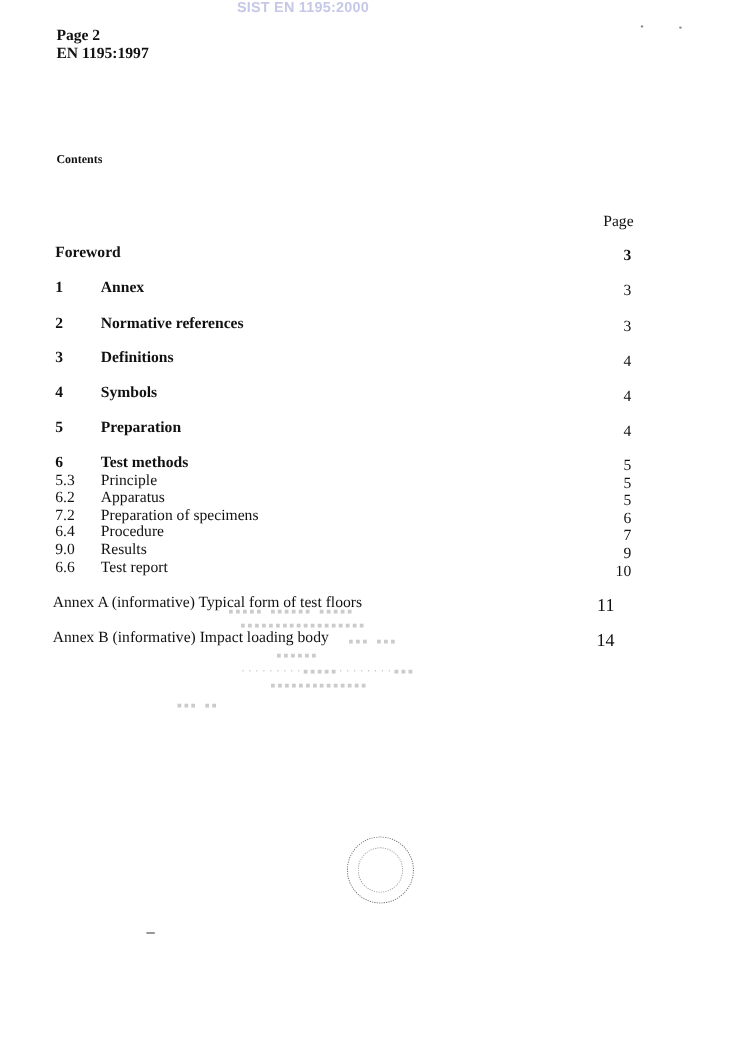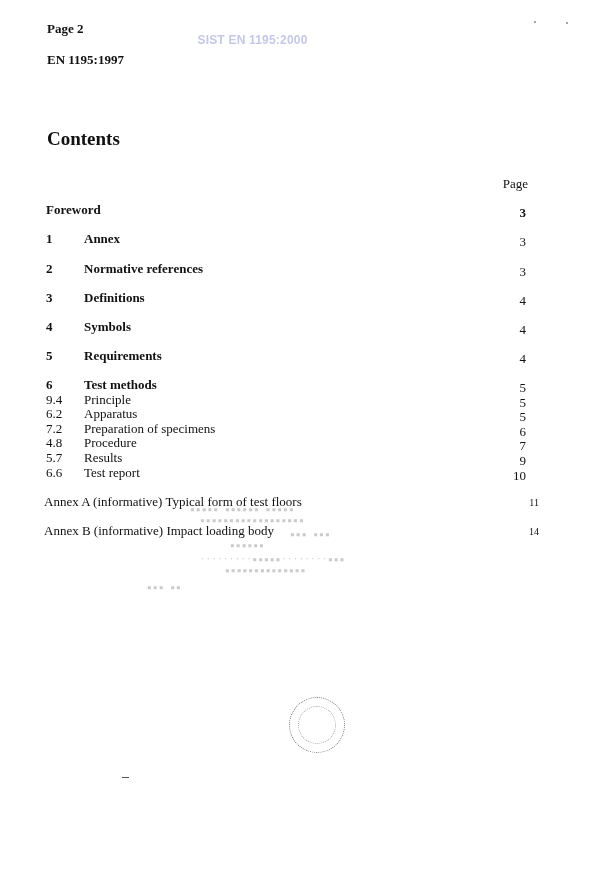--- a/index.html
+++ b/index.html
@@ -1,46 +1,46 @@
 <!DOCTYPE html>
 <html><head>
 <meta charset="utf-8">
 <style>
   html, body { margin:0; padding:0; background:#fff; }
   body { width:615px; height:876px; position:relative; overflow:hidden;
          font-family:"Liberation Serif", "DejaVu Serif", serif; color:#111; }
   .abs { position:absolute; }
   .watermark { left:0; width:505px; top:-1px; text-align:center;
                font-family:"Liberation Sans","DejaVu Sans",sans-serif; font-weight:bold;
-               font-size:12px; color:#c5c8e6; letter-spacing:0.2px;margin-top:34px; }
+               font-size:12px; color:#c5c8e6; letter-spacing:0.2px; }
   .hdr { left:47px; font-size:13px; line-height:15px;font-weight:bold; }
-  .contents-title { left:47px; top:128px; font-size:19px; font-weight:bold; }
+  .contents-title { left:47px; top:128px; font-size:10px; font-weight:bold; }
   .page-col { left:500px; top:176px; font-size:13px; width:28px; text-align:right; }
   .row { position:absolute; left:46px; width:480px; font-size:13px; }
   .row .num { position:absolute; left:0; }
   .row .title { position:absolute; left:38px; white-space:nowrap; }
   .row .pg { position:absolute; right:0; text-align:right; }
   .bold { font-weight:bold; }
   .annex { position:absolute; left:44px; font-size:13px; font-weight:normal; white-space:nowrap; }
-  .annex-pg { position:absolute; right:76px; font-size:10px; }
+  .annex-pg { position:absolute; right:103px; font-size:15px; }
   .dot { position:absolute; width:2px; height:2px; background:#888; border-radius:1px; }
   .stamp-faded { position:absolute; color:#aaa; font-size:8px; font-family:"DejaVu Sans Mono",monospace; letter-spacing:1px; opacity:0.6; white-space:nowrap; }
   .seal { position:absolute; left:289px; top:697px; width:54px; height:54px; border-radius:50%;
           border:1.5px dotted #777; }
   .seal::after { content:""; position:absolute; left:8px; top:8px; width:36px; height:36px;
                  border-radius:50%; border:1px dotted #aaa; }
   .dash { position:absolute; left:122px; top:777px; width:7px; height:1px; background:#555; }
 </style>
 </head>
 <body>
 
 <div class="abs watermark">SIST EN 1195:2000</div>
 
 <div class="abs hdr" style="top:21px">Page 2</div>
-<div class="abs hdr" style="top:52px">EN 1195:1997</div>
+<div class="abs hdr" style="top:36px">EN 1195:1997</div>
 
 <div class="abs contents-title">Contents</div>
 <div class="abs page-col">Page</div>
 
 <div>
   <div class="row bold" style="top:202px">
     <span class="title" style="left:0">Foreword</span>
     <span class="pg" style="top:3px">3</span>
   </div>
   <div class="row" style="top:231px">
@@ -58,50 +58,50 @@
     <span class="title bold">Definitions</span>
     <span class="pg" style="top:3px">4</span>
   </div>
   <div class="row" style="top:319px">
     <span class="num bold">4</span>
     <span class="title bold">Symbols</span>
     <span class="pg" style="top:3px">4</span>
   </div>
   <div class="row" style="top:348px">
     <span class="num bold">5</span>
-    <span class="title bold">Requirements</span>
+    <span class="title bold">Preparation</span>
     <span class="pg" style="top:3px">4</span>
   </div>
   <div class="row" style="top:377px">
     <span class="num bold">6</span>
     <span class="title bold">Test methods</span>
     <span class="pg" style="top:3px">5</span>
   </div>
   <div class="row" style="top:392px">
-    <span class="num">9.4</span>
+    <span class="num">5.3</span>
     <span class="title">Principle</span>
     <span class="pg" style="top:3px">5</span>
   </div>
   <div class="row" style="top:406px">
     <span class="num">6.2</span>
     <span class="title">Apparatus</span>
     <span class="pg" style="top:3px">5</span>
   </div>
   <div class="row" style="top:421px">
     <span class="num">7.2</span>
     <span class="title">Preparation of specimens</span>
     <span class="pg" style="top:3px">6</span>
   </div>
   <div class="row" style="top:435px">
-    <span class="num">4.8</span>
+    <span class="num">6.4</span>
     <span class="title">Procedure</span>
     <span class="pg" style="top:3px">7</span>
   </div>
   <div class="row" style="top:450px">
-    <span class="num">5.7</span>
+    <span class="num">9.0</span>
     <span class="title">Results</span>
     <span class="pg" style="top:3px">9</span>
   </div>
   <div class="row" style="top:465px">
     <span class="num">6.6</span>
     <span class="title">Test report</span>
     <span class="pg" style="top:3px">10</span>
   </div>
 </div>
 

